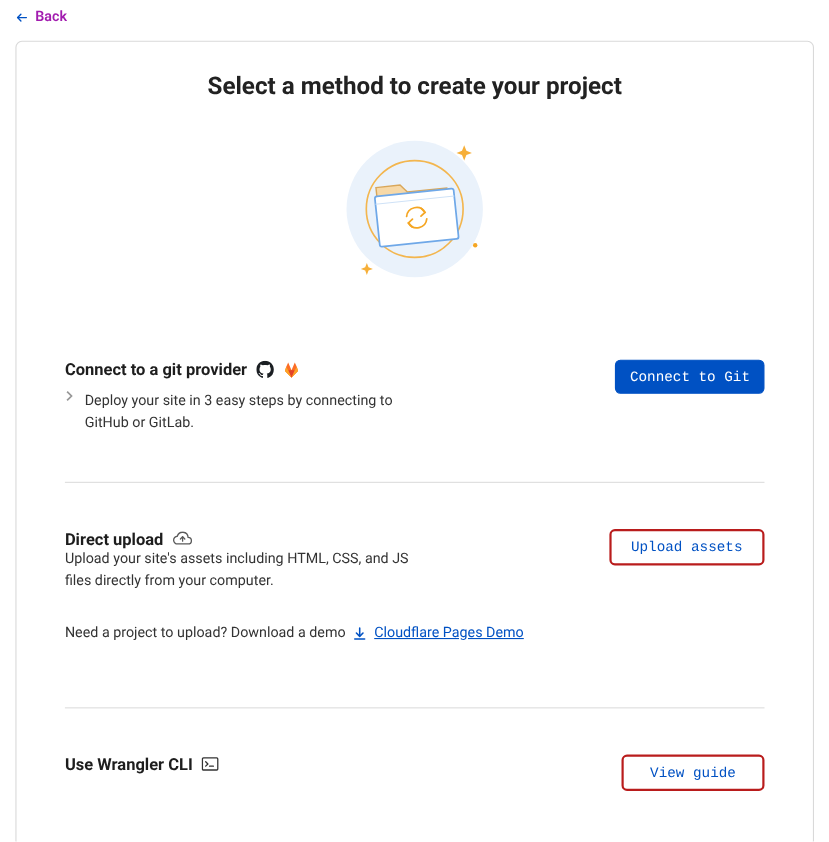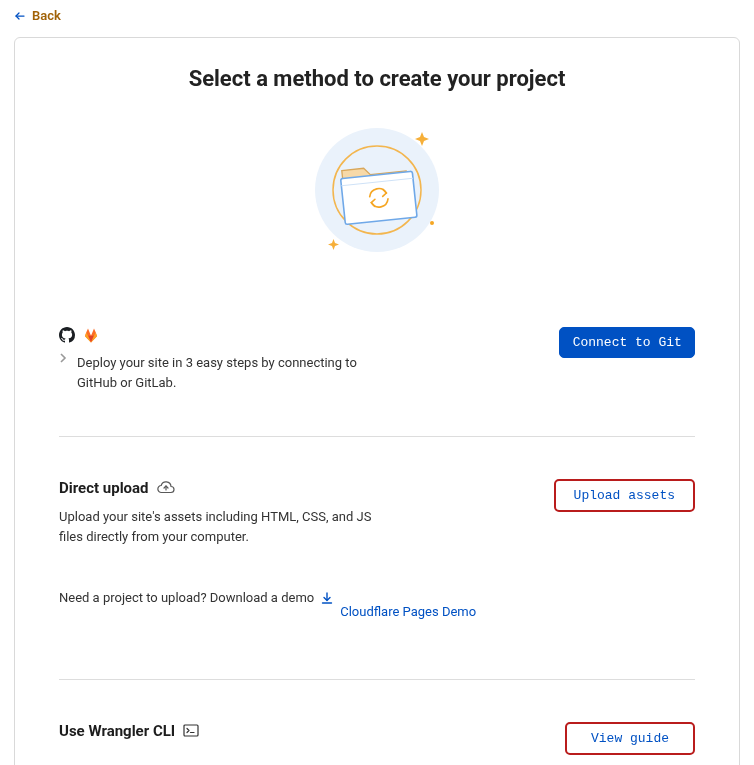--- a/index.html
+++ b/index.html
@@ -9,21 +9,21 @@
       color: #1d1d1d;
       width: 754px;
       height: 765px;
       overflow: hidden;
     }
     .back-link {
       display: inline-flex;
       align-items: center;
       gap: 6px;
       padding: 8px 14px 4px;
-      color: #a16207;
+      color: #a21caf;
       font-size: 13px;
       font-weight: 600;
       cursor: pointer;
       text-decoration: none;
     }
     .back-arrow {
       width: 12px; height: 12px;
       display: inline-flex;
       align-items: center;
       justify-content: center;
@@ -118,25 +118,25 @@
       margin-top: 30px;
       font-size: 13px;
       color: #333;
       display: flex;
       align-items: center;
       flex-wrap: wrap;
       gap: 6px;
     }
     .demo-link {
       color: #0051c3;
+      text-decoration: underline;
       cursor: pointer;
       display: inline-flex;
       align-items: center;
       gap: 4px;
-      margin-top: 28px;
     }
     .dl-icon {
       color: #0051c3;
       display: inline-flex;
     }
     .icon-github, .icon-gitlab, .icon-cloud, .icon-terminal {
       display: inline-flex;
       align-items: center;
     }
   </style>
@@ -183,20 +183,21 @@
           <polyline points="-5,8 -8,4 -4,1" fill="none"></polyline>
         </g>
       </g>
     </svg>
   </div>
 
   <div class="section">
     <div class="section-header">
       <div>
         <div class="section-title-row">
+          <span class="section-title">Connect to a git provider</span>
           <span class="icon-github">
             <svg width="16" height="16" viewBox="0 0 16 16">
                 <path fill="#1b1f23" d="M8 0C3.58 0 0 3.58 0 8c0 3.54 2.29 6.53 5.47 7.59.4.07.55-.17.55-.38 0-.19-.01-.82-.01-1.49-2.01.37-2.53-.49-2.69-.94-.09-.23-.48-.94-.82-1.13-.28-.15-.68-.52-.01-.53.63-.01 1.08.58 1.23.82.72 1.21 1.87.87 2.33.66.07-.52.28-.87.51-1.07-1.78-.2-3.64-.89-3.64-3.95 0-.87.31-1.59.82-2.15-.08-.2-.36-1.02.08-2.12 0 0 .67-.21 2.2.82.64-.18 1.32-.27 2-.27.68 0 1.36.09 2 .27 1.53-1.04 2.2-.82 2.2-.82.44 1.1.16 1.92.08 2.12.51.56.82 1.27.82 2.15 0 3.07-1.87 3.75-3.65 3.95.29.25.54.73.54 1.48 0 1.07-.01 1.93-.01 2.2 0 .21.15.46.55.38A8.013 8.013 0 0016 8c0-4.42-3.58-8-8-8z"></path>
               </svg>
           </span>
           <span class="icon-gitlab">
             <svg width="16" height="16" viewBox="0 0 16 16">
                 <path fill="#fc6d26" d="M8 15.5L2 9.2l1.2-3.7L5 1.5l3 7.2 3-7.2 1.8 4 1.2 3.7z"></path>
                 <path fill="#e24329" d="M8 15.5L5 8.7h6z"></path>
                 <path fill="#fca326" d="M2 9.2l6 6.3-3-6.8-1.8-3.2zM14 9.2l-6 6.3 3-6.8 1.8-3.2z"></path>
@@ -224,21 +225,21 @@
         <div class="section-title-row">
           <span class="section-title">Direct upload</span>
           <span class="icon-cloud">
             <svg width="18" height="14" viewBox="0 0 18 14" fill="none" stroke="#595959" stroke-width="1.2" stroke-linecap="round" stroke-linejoin="round">
                 <path d="M14 11.5a3 3 0 0 0 0-6 5 5 0 0 0-9.8-1A3.5 3.5 0 0 0 4.5 11.5H14z"></path>
                 <path d="M9 9V5"></path>
                 <polyline points="7 7 9 5 11 7"></polyline>
               </svg>
           </span>
         </div>
-        <div class="section-desc full" style="margin-top:10px">Upload your site's assets including HTML, CSS, and JS files directly from your computer.</div>
+        <div class="section-desc full" style="">Upload your site's assets including HTML, CSS, and JS files directly from your computer.</div>
       </div>
       <button class="btn btn-secondary">Upload assets</button>
     </div>
     <div class="demo-row">
       <span>Need a project to upload? Download a demo</span>
       <span class="dl-icon">
         <svg width="14" height="14" viewBox="0 0 14 14" fill="none" stroke="#0051c3" stroke-width="1.4" stroke-linecap="round" stroke-linejoin="round">
             <path d="M7 2v7"></path>
             <polyline points="4 6.5 7 9.5 10 6.5"></polyline>
             <line x1="2.5" y1="12" x2="11.5" y2="12"></line>

